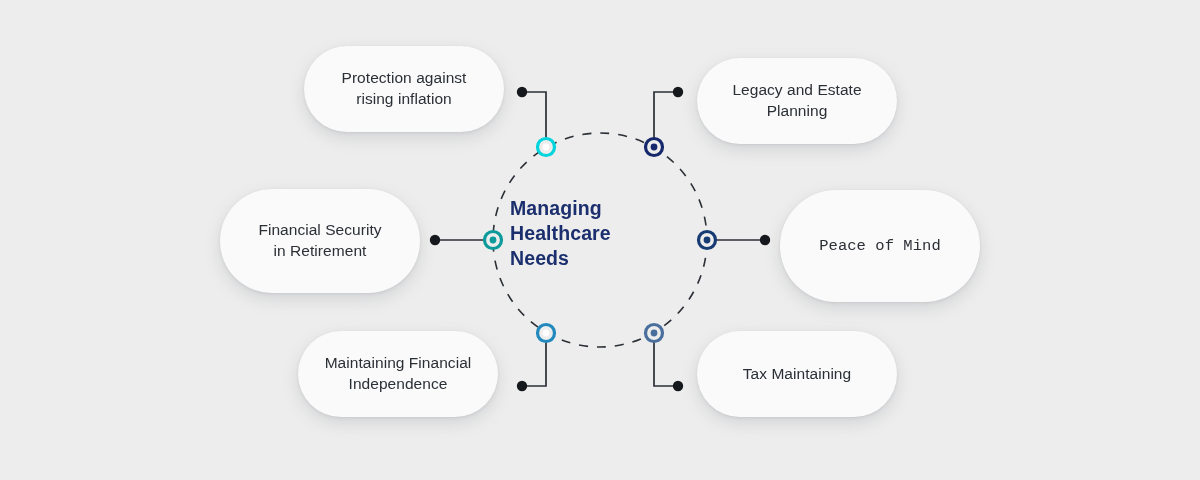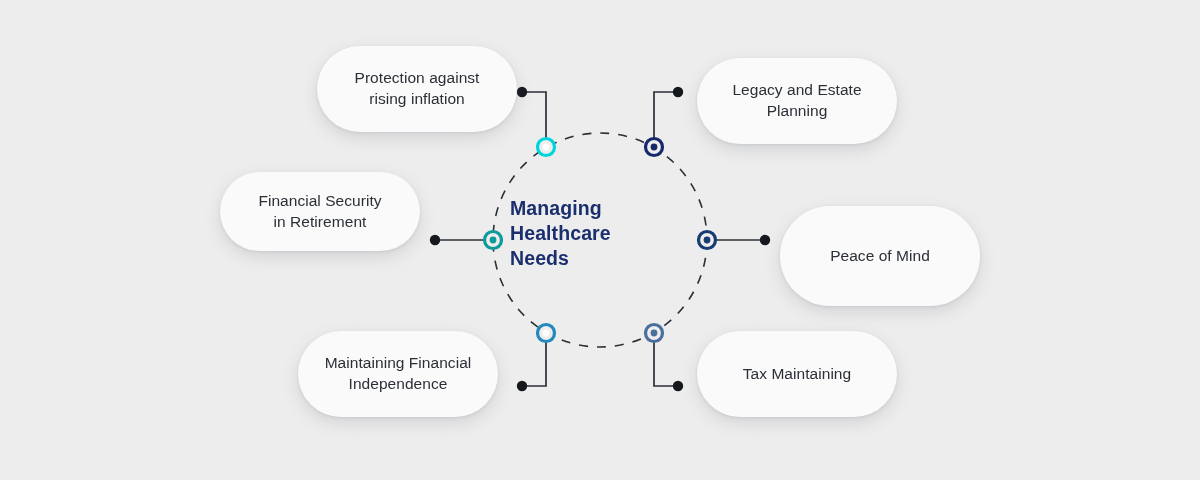--- a/index.html
+++ b/index.html
@@ -44,24 +44,24 @@
   }
   .pill-label {
     text-align: center;
     font-size: 15.5px;
     line-height: 1.33;
     color: #2b2f36;
     letter-spacing: 0.05px;
     white-space: pre-line;
   }
 
-  .pill-tl { left: 317px; top: 46px;  width: 200px; height: 86px; }
+  .pill-tl { left: 304px; top: 46px;  width: 200px; height: 86px; }
   .pill-tr { left: 697px; top: 58px;  width: 200px; height: 86px; }
-  .pill-ml { left: 220px; top: 172px; width: 200px; height: 79px; }
-  .pill-mr { left: 780px; top: 206px; width: 200px; height: 100px; }
+  .pill-ml { left: 220px; top: 189px; width: 200px; height: 104px; }
+  .pill-mr { left: 780px; top: 190px; width: 200px; height: 112px; font-family: Liberation Mono, monospace; }
   .pill-bl { left: 298px; top: 331px; width: 200px; height: 86px; }
   .pill-br { left: 697px; top: 331px; width: 200px; height: 86px; }
 
   
   #hub-title {
     position: absolute;
     left: 510px;
     top: 196px;
     width: 180px;
     font-size: 19.5px;

